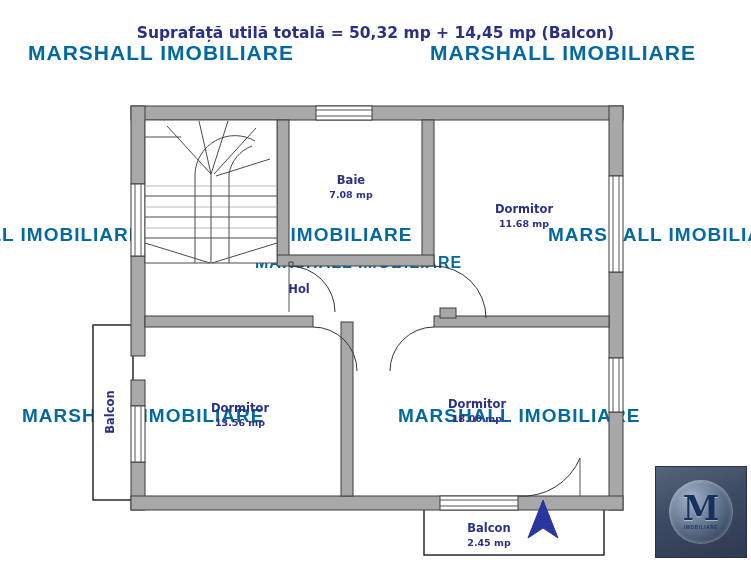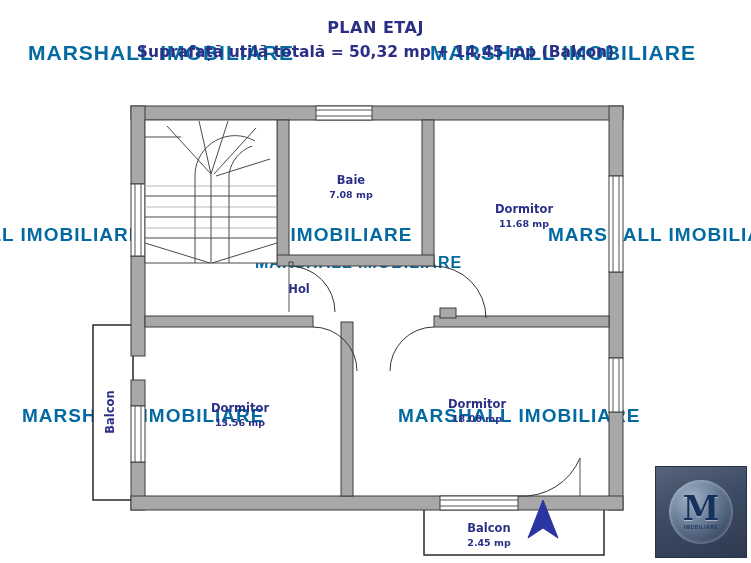--- a/index.html
+++ b/index.html
@@ -86,21 +86,20 @@
   <div class="wm" style="left:28px;top:41px;font-size:21px;">MARSHALL IMOBILIARE</div>
   <div class="wm" style="left:430px;top:41px;font-size:21px;">MARSHALL IMOBILIARE</div>
   <div class="wm" style="left:-100px;top:224px;font-size:19px;">MARSHALL IMOBILIARE</div>
   <div class="wm" style="left:170px;top:224px;font-size:19px;">MARSHALL IMOBILIARE</div>
   <div class="wm" style="left:548px;top:224px;font-size:19px;">MARSHALL IMOBILIARE</div>
   <div class="wm" style="left:255px;top:254px;font-size:16px;">MARSHALL IMOBILIARE</div>
   <div class="wm" style="left:22px;top:405px;font-size:19px;">MARSHALL IMOBILIARE</div>
   <div class="wm" style="left:398px;top:405px;font-size:19px;">MARSHALL IMOBILIARE</div>
 
   <div id="titlebox">
-    <span id="title1">PLAN ETAJ</span>
     <span id="title2">Suprafață utilă totală = 50,32 mp + 14,45 mp (Balcon)</span>
   </div>
 
   <svg id="plan" viewBox="0 0 751 563">
     <defs>
       <style>
         .wall { fill:#a8a8a8; stroke:#3c3c3c; stroke-width:1; }
         .thinline { fill:none; stroke:#555; stroke-width:1; }
         .arc { fill:none; stroke:#333; stroke-width:1; }
         .win { fill:#ffffff; stroke:#3c3c3c; stroke-width:1; }

